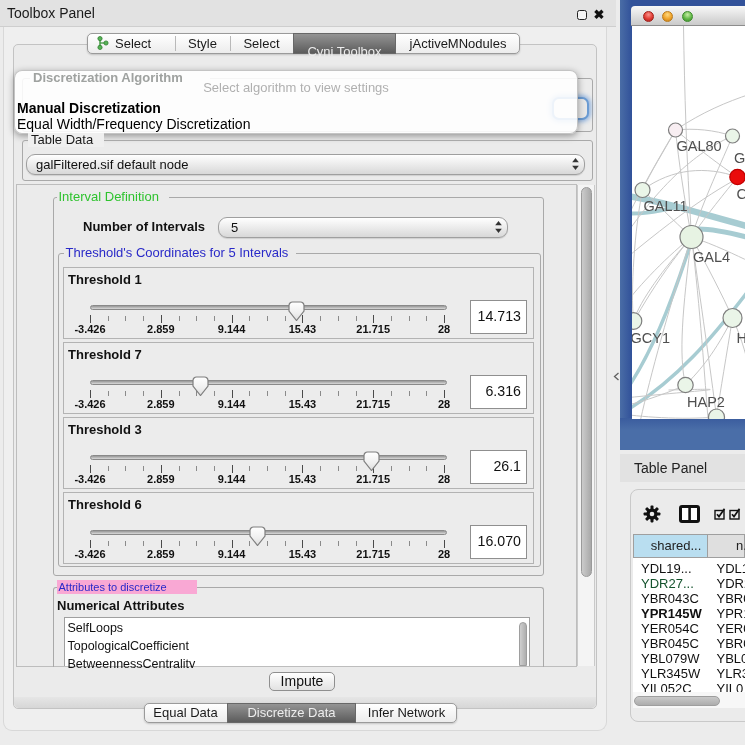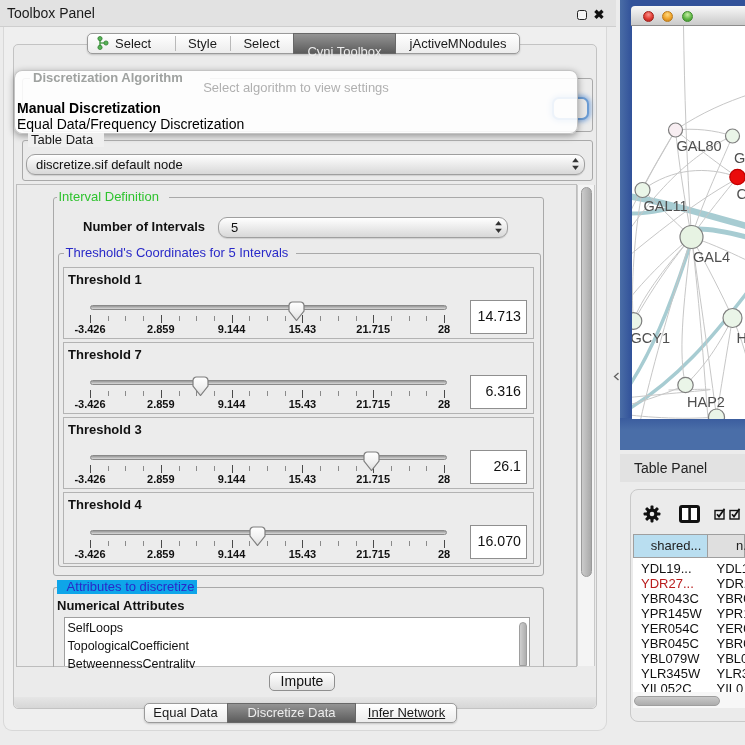--- a/index.html
+++ b/index.html
@@ -22,26 +22,26 @@
 <div style="position:absolute;left:230px;top:36px;width:1px;height:15px;background:#b9b9b9;"></div>
 <div style="position:absolute;left:293px;top:33px;width:103px;height:21px;background:linear-gradient(#949494,#5c5c5c);border:1px solid #686868;"></div>
 <div style="position:absolute;left:293px;top:33px;width:103px;height:21px;font-size:13px;color:#ededed;font-weight:normal;text-align:center;line-height:21px;white-space:nowrap;margin-top:8px;">Cyni Toolbox</div>
 <div style="position:absolute;left:396px;top:33px;width:124px;height:21px;font-size:13px;color:#1a1a1a;font-weight:normal;text-align:center;line-height:21px;white-space:nowrap;">jActiveMNodules</div>
 <div style="position:absolute;left:22px;top:78px;width:571px;height:54px;border:1px solid #a9a9a9;border-radius:3px;"></div>
 <div style="position:absolute;left:30px;top:71px;width:180px;height:13px;font-size:13px;color:#3a3a3a;font-weight:bold;text-align:left;line-height:13px;white-space:nowrap;background:#efefef;padding:0 3px;">Discretization Algorithm</div>
 <div style="position:absolute;left:552px;top:97px;width:37px;height:23px;background:#e8e8e8;border:2.5px solid #6b9bd2;border-radius:7px;box-shadow:0 0 4px 2px rgba(100,150,215,0.65);"></div>
 <div style="position:absolute;left:14px;top:70px;width:564px;height:64px;background:rgba(255,255,255,0.88);border:1px solid rgba(150,150,150,0.55);border-radius:8px;box-shadow:0 2px 7px rgba(0,0,0,0.38);"></div>
 <div style="position:absolute;left:14px;top:80px;width:564px;height:16px;font-size:13px;color:#b0b0b0;font-weight:normal;text-align:center;line-height:16px;white-space:nowrap;">Select algorithm to view settings</div>
 <div style="position:absolute;left:17px;top:100px;width:400px;height:16px;font-size:14px;color:#000;font-weight:bold;text-align:left;line-height:16px;white-space:nowrap;">Manual Discretization</div>
-<div style="position:absolute;left:17px;top:117px;width:400px;height:15px;font-size:14px;color:#000;font-weight:normal;text-align:left;line-height:15px;white-space:nowrap;">Equal Data/Frequency Discretization</div>
+<div style="position:absolute;left:17px;top:117px;width:400px;height:15px;font-size:14px;color:#000;font-weight:normal;text-align:left;line-height:15px;white-space:nowrap;">Equal Width/Frequency Discretization</div>
 <div style="position:absolute;left:33px;top:71px;width:180px;height:13px;font-size:13px;color:rgba(70,78,74,0.45);font-weight:bold;text-align:left;line-height:13px;white-space:nowrap;z-index:5;">Discretization Algorithm</div>
 <div style="position:absolute;left:22px;top:140px;width:571px;height:41px;border:1px solid #a9a9a9;border-radius:3px;"></div>
 <div style="position:absolute;left:28px;top:133px;width:76px;height:14px;font-size:13px;color:#1a1a1a;font-weight:normal;text-align:left;line-height:14px;white-space:nowrap;background:#efefef;padding:0 3px;">Table Data</div>
 <div style="position:absolute;left:26px;top:154px;width:559px;height:21px;background:linear-gradient(#ffffff,#d8d8d8);border:1px solid #9f9f9f;border-radius:9px;box-shadow:0 1px 1px rgba(0,0,0,0.12);"></div>
-<div style="position:absolute;left:36px;top:154px;width:529px;height:21px;font-size:13px;color:#111;font-weight:normal;text-align:left;line-height:21px;white-space:nowrap;">discretize.sif default node</div>
+<div style="position:absolute;left:36px;top:154px;width:529px;height:21px;font-size:13px;color:#111;font-weight:normal;text-align:left;line-height:21px;white-space:nowrap;">galFiltered.sif default node</div>
 <div style="position:absolute;left:571px;top:157px;width:9px;height:14px;"><svg width="9" height="14" viewBox="0 0 9 14">
       <path d="M4.5 1 L7.8 5.2 L1.2 5.2 Z" fill="#333"></path>
       <path d="M4.5 13 L7.8 8.8 L1.2 8.8 Z" fill="#333"></path>
     </svg></div>
 <div style="position:absolute;left:15.5px;top:184px;width:561.5px;height:483px;background:#ebebeb;border:1px solid #bdbdbd;"></div>
 <div style="position:absolute;left:577px;top:185px;width:18px;height:481px;background:#f4f4f4;border-left:1px solid #c9c9c9;border-right:1px solid #c9c9c9;"></div>
 <div style="position:absolute;left:581px;top:187px;width:11px;height:390px;background:linear-gradient(90deg,#cbcbcb,#a9a9a9);border:1px solid #9a9a9a;border-radius:6px;"></div>
 <div style="position:absolute;left:52.5px;top:197px;width:491px;height:379px;border:1px solid #a9a9a9;border-radius:3px;"></div>
 <div style="position:absolute;left:56.5px;top:190px;width:112px;height:14px;font-size:13px;color:#2ec32e;font-weight:normal;text-align:left;line-height:14px;white-space:nowrap;background:#ebebeb;padding:0 2px;">Interval Definition</div>
 <div style="position:absolute;left:83px;top:216px;width:130px;height:22px;font-size:13px;color:#111;font-weight:bold;text-align:left;line-height:22px;white-space:nowrap;">Number of Intervals</div>
@@ -173,21 +173,21 @@
           <stop offset="0" stop-color="#ffffff"></stop>
           <stop offset="0.6" stop-color="#efefef"></stop>
           <stop offset="1" stop-color="#dcdcdc"></stop>
         </linearGradient>
       </defs>
       <path d="M1 4.5 a3.5 3.5 0 0 1 3.5 -3.5 h8 a3.5 3.5 0 0 1 3.5 3.5 v5.5 l-7.5 9.5 l-7.5 -9.5 z" fill="url(#tg)" stroke="#7e7e7e" stroke-width="1.2"></path>
     </svg></div>
 <div style="position:absolute;left:470px;top:450.2px;width:57px;height:33.5px;background:#fff;border:1px solid #8f8f8f;"></div>
 <div style="position:absolute;left:470px;top:450.2px;width:51px;height:33px;font-size:14.2px;color:#111;font-weight:normal;text-align:right;line-height:33px;white-space:nowrap;">26.1</div>
 <div style="position:absolute;left:62.5px;top:491.7px;width:471.5px;height:72px;background:#ececec;border:1px solid #b3b3b3;"></div>
-<div style="position:absolute;left:68px;top:496.7px;width:150px;height:16px;font-size:13px;color:#111;font-weight:bold;text-align:left;line-height:16px;white-space:nowrap;">Threshold 4</div>
+<div style="position:absolute;left:68px;top:496.7px;width:150px;height:16px;font-size:13px;color:#111;font-weight:bold;text-align:left;line-height:16px;white-space:nowrap;">Threshold 6</div>
 <div style="position:absolute;left:90px;top:529.7px;width:357px;height:5px;background:linear-gradient(#969696,#d9d9d9);border:1px solid #898989;border-radius:3px;"></div>
 <div style="position:absolute;left:90.0px;top:539.7px;width:1px;height:8px;background:#4a4a4a;"></div>
 <div style="position:absolute;left:107.7px;top:540.7px;width:1px;height:5px;background:#8a8a8a;"></div>
 <div style="position:absolute;left:125.4px;top:540.7px;width:1px;height:5px;background:#8a8a8a;"></div>
 <div style="position:absolute;left:143.1px;top:540.7px;width:1px;height:5px;background:#8a8a8a;"></div>
 <div style="position:absolute;left:160.8px;top:539.7px;width:1px;height:8px;background:#4a4a4a;"></div>
 <div style="position:absolute;left:178.5px;top:540.7px;width:1px;height:5px;background:#8a8a8a;"></div>
 <div style="position:absolute;left:196.2px;top:540.7px;width:1px;height:5px;background:#8a8a8a;"></div>
 <div style="position:absolute;left:213.9px;top:540.7px;width:1px;height:5px;background:#8a8a8a;"></div>
 <div style="position:absolute;left:231.6px;top:539.7px;width:1px;height:8px;background:#4a4a4a;"></div>
@@ -215,35 +215,35 @@
           <stop offset="0" stop-color="#ffffff"></stop>
           <stop offset="0.6" stop-color="#efefef"></stop>
           <stop offset="1" stop-color="#dcdcdc"></stop>
         </linearGradient>
       </defs>
       <path d="M1 4.5 a3.5 3.5 0 0 1 3.5 -3.5 h8 a3.5 3.5 0 0 1 3.5 3.5 v5.5 l-7.5 9.5 l-7.5 -9.5 z" fill="url(#tg)" stroke="#7e7e7e" stroke-width="1.2"></path>
     </svg></div>
 <div style="position:absolute;left:470px;top:525.2px;width:57px;height:33.5px;background:#fff;border:1px solid #8f8f8f;"></div>
 <div style="position:absolute;left:470px;top:525.2px;width:51px;height:33px;font-size:14.2px;color:#111;font-weight:normal;text-align:right;line-height:33px;white-space:nowrap;">16.070</div>
 <div style="position:absolute;left:52.5px;top:587px;width:491px;height:80px;border:1px solid #a9a9a9;border-top-left-radius:3px;border-top-right-radius:3px;border-bottom:none;"></div>
-<div style="position:absolute;left:56.5px;top:580px;width:140px;height:14px;font-size:13px;color:#2929c8;font-weight:normal;text-align:right;line-height:14px;white-space:nowrap;background:#0ea5e9;padding:0 2px;">Attributes to discretize</div>
+<div style="position:absolute;left:56.5px;top:580px;width:140px;height:14px;font-size:11px;color:#2929c8;font-weight:normal;text-align:left;line-height:14px;white-space:nowrap;background:#f9a8d4;padding:0 2px;">Attributes to discretize</div>
 <div style="position:absolute;left:57px;top:598px;width:200px;height:16px;font-size:13px;color:#111;font-weight:bold;text-align:left;line-height:16px;white-space:nowrap;">Numerical Attributes</div>
 <div style="position:absolute;left:64px;top:617px;width:465.5px;height:49px;background:#fff;border:1px solid #9f9f9f;border-bottom:none;"></div>
 <div style="position:absolute;left:519px;top:622px;width:8px;height:44px;background:linear-gradient(90deg,#cfcfcf,#aeaeae);border:1px solid #9e9e9e;border-radius:5px 5px 0 0;"></div>
 <div style="position:absolute;left:67.5px;top:620px;width:300px;height:17px;font-size:12.5px;color:#111;font-weight:normal;text-align:left;line-height:17px;white-space:nowrap;">SelfLoops</div>
 <div style="position:absolute;left:67.5px;top:638px;width:300px;height:17px;font-size:12.5px;color:#111;font-weight:normal;text-align:left;line-height:17px;white-space:nowrap;">TopologicalCoefficient</div>
 <div style="position:absolute;left:67.5px;top:656px;width:300px;height:17px;font-size:12.5px;color:#111;font-weight:normal;text-align:left;line-height:17px;white-space:nowrap;">BetweennessCentrality</div>
 <div style="position:absolute;left:16.5px;top:667.5px;width:560px;height:29px;background:#ebebeb;"></div>
 <div style="position:absolute;left:269px;top:672px;width:66px;height:19px;background:linear-gradient(#ffffff,#e2e2e2);border:1px solid #8f8f8f;border-radius:5px;"></div>
 <div style="position:absolute;left:269px;top:671px;width:66px;height:20px;font-size:14px;color:#111;font-weight:normal;text-align:center;line-height:20px;white-space:nowrap;">Impute</div>
 <div style="position:absolute;left:144px;top:703px;width:313px;height:20px;background:linear-gradient(#ffffff,#ececec);border:1px solid #9a9a9a;border-radius:5px;box-shadow:0 1px 2px rgba(0,0,0,0.18);"></div>
 <div style="position:absolute;left:144px;top:703px;width:83px;height:20px;font-size:13px;color:#1a1a1a;font-weight:normal;text-align:center;line-height:20px;white-space:nowrap;">Equal Data</div>
 <div style="position:absolute;left:227px;top:703px;width:129px;height:20px;background:linear-gradient(#949494,#5c5c5c);border:1px solid #686868;"></div>
 <div style="position:absolute;left:227px;top:703px;width:129px;height:20px;font-size:13px;color:#ededed;font-weight:normal;text-align:center;line-height:20px;white-space:nowrap;">Discretize Data</div>
-<div style="position:absolute;left:356px;top:703px;width:101px;height:20px;font-size:13px;color:#1a1a1a;font-weight:normal;text-align:center;line-height:20px;white-space:nowrap;text-decoration:underline;">Infer Network</div>
+<div style="position:absolute;left:356px;top:703px;width:101px;height:20px;font-size:13px;color:#1a1a1a;font-weight:normal;text-align:center;line-height:20px;white-space:nowrap;">Infer Network</div>
 <div style="position:absolute;left:613px;top:367px;width:7px;height:9px;"><svg width="7" height="9" viewBox="0 0 7 9">
       <path d="M5.5 1 L1.5 4.5 L5.5 8" fill="none" stroke="#606060" stroke-width="1.3"></path>
     </svg></div>
 <div style="position:absolute;left:620px;top:0px;width:125px;height:450px;background:linear-gradient(90deg,#4a6da6,#32529a 11.5px);"></div>
 <div style="position:absolute;left:620px;top:418px;width:125px;height:32px;background:linear-gradient(#3a5c9e,#4a6ea8 12px);"></div>
 <div style="position:absolute;left:631px;top:6px;width:114px;height:20px;background:linear-gradient(#f8f8f8,#cacaca);border-bottom:1px solid #8d8d8d;border-radius:4px 0 0 0;"></div>
 <div style="position:absolute;left:642.5px;top:11px;width:11px;height:11px;background:radial-gradient(circle at 50% 30%, #f7938c, #e23b33 55%, #9f201c);border-radius:50%;border:1px solid #9f201c;"></div>
 <div style="position:absolute;left:661.5px;top:11px;width:11px;height:11px;background:radial-gradient(circle at 50% 30%, #fed87e, #f0a32a 55%, #ba7a1a);border-radius:50%;border:1px solid #ba7a1a;"></div>
 <div style="position:absolute;left:681.5px;top:11px;width:11px;height:11px;background:radial-gradient(circle at 50% 30%, #c7eda5, #62b847 55%, #3c8a2c);border-radius:50%;border:1px solid #3c8a2c;"></div>
 <div style="position:absolute;left:631.5px;top:26px;width:113.5px;height:392.5px;background:#fff;overflow:hidden;">
@@ -331,25 +331,25 @@
       <rect x="1" y="3.5" width="9" height="8.5" fill="none" stroke="#111" stroke-width="1.4"></rect>
       <path d="M3 7.2 L5 9.6 L10.5 1.8" fill="none" stroke="#111" stroke-width="1.7"></path>
     </svg></div>
 <div style="position:absolute;left:633px;top:534px;width:112px;height:174px;background:#fff;"></div>
 <div style="position:absolute;left:633px;top:534px;width:75px;height:24px;background:#b9def0;border:1px solid #9f9f9f;"></div>
 <div style="position:absolute;left:645px;top:534px;width:62px;height:24px;font-size:13px;color:#222;font-weight:normal;text-align:center;line-height:24px;white-space:nowrap;">shared...</div>
 <div style="position:absolute;left:708px;top:534px;width:37px;height:24px;background:#dfdfdf;border:1px solid #9f9f9f;border-left:none;"></div>
 <div style="position:absolute;left:736px;top:534px;width:20px;height:24px;font-size:13px;color:#222;font-weight:normal;text-align:left;line-height:24px;white-space:nowrap;">n.</div>
 <div style="position:absolute;left:641px;top:560.5px;width:70px;height:15px;font-size:13px;color:#111;font-weight:normal;text-align:left;line-height:15px;white-space:nowrap;">YDL19...</div>
 <div style="position:absolute;left:716.5px;top:560.5px;width:40px;height:15px;font-size:13px;color:#111;font-weight:normal;text-align:left;line-height:15px;white-space:nowrap;">YDL1</div>
-<div style="position:absolute;left:641px;top:575.6px;width:70px;height:15px;font-size:13px;color:#b91c1c;font-weight:normal;text-align:left;line-height:15px;white-space:nowrap;">YDR27...</div>
+<div style="position:absolute;left:641px;top:575.6px;width:70px;height:15px;font-size:13px;color:#14532d;font-weight:normal;text-align:left;line-height:15px;white-space:nowrap;">YDR27...</div>
 <div style="position:absolute;left:716.5px;top:575.6px;width:40px;height:15px;font-size:13px;color:#111;font-weight:normal;text-align:left;line-height:15px;white-space:nowrap;">YDR2</div>
 <div style="position:absolute;left:641px;top:590.7px;width:70px;height:15px;font-size:13px;color:#111;font-weight:normal;text-align:left;line-height:15px;white-space:nowrap;">YBR043C</div>
 <div style="position:absolute;left:716.5px;top:590.7px;width:40px;height:15px;font-size:13px;color:#111;font-weight:normal;text-align:left;line-height:15px;white-space:nowrap;">YBR0</div>
-<div style="position:absolute;left:641px;top:605.8px;width:70px;height:15px;font-size:13px;color:#111;font-weight:normal;text-align:left;line-height:15px;white-space:nowrap;">YPR145W</div>
+<div style="position:absolute;left:641px;top:605.8px;width:70px;height:15px;font-size:13px;color:#111;font-weight:bold;text-align:left;line-height:15px;white-space:nowrap;">YPR145W</div>
 <div style="position:absolute;left:716.5px;top:605.8px;width:40px;height:15px;font-size:13px;color:#111;font-weight:normal;text-align:left;line-height:15px;white-space:nowrap;">YPR1</div>
 <div style="position:absolute;left:641px;top:620.9px;width:70px;height:15px;font-size:13px;color:#111;font-weight:normal;text-align:left;line-height:15px;white-space:nowrap;">YER054C</div>
 <div style="position:absolute;left:716.5px;top:620.9px;width:40px;height:15px;font-size:13px;color:#111;font-weight:normal;text-align:left;line-height:15px;white-space:nowrap;">YER0</div>
 <div style="position:absolute;left:641px;top:636.0px;width:70px;height:15px;font-size:13px;color:#111;font-weight:normal;text-align:left;line-height:15px;white-space:nowrap;">YBR045C</div>
 <div style="position:absolute;left:716.5px;top:636.0px;width:40px;height:15px;font-size:13px;color:#111;font-weight:normal;text-align:left;line-height:15px;white-space:nowrap;">YBR0</div>
 <div style="position:absolute;left:641px;top:651.1px;width:70px;height:15px;font-size:13px;color:#111;font-weight:normal;text-align:left;line-height:15px;white-space:nowrap;">YBL079W</div>
 <div style="position:absolute;left:716.5px;top:651.1px;width:40px;height:15px;font-size:13px;color:#111;font-weight:normal;text-align:left;line-height:15px;white-space:nowrap;">YBL0</div>
 <div style="position:absolute;left:641px;top:666.2px;width:70px;height:15px;font-size:13px;color:#111;font-weight:normal;text-align:left;line-height:15px;white-space:nowrap;">YLR345W</div>
 <div style="position:absolute;left:716.5px;top:666.2px;width:40px;height:15px;font-size:13px;color:#111;font-weight:normal;text-align:left;line-height:15px;white-space:nowrap;">YLR3</div>
 <div style="position:absolute;left:641px;top:681.3px;width:70px;height:15px;font-size:13px;color:#111;font-weight:normal;text-align:left;line-height:15px;white-space:nowrap;">YIL052C</div>

